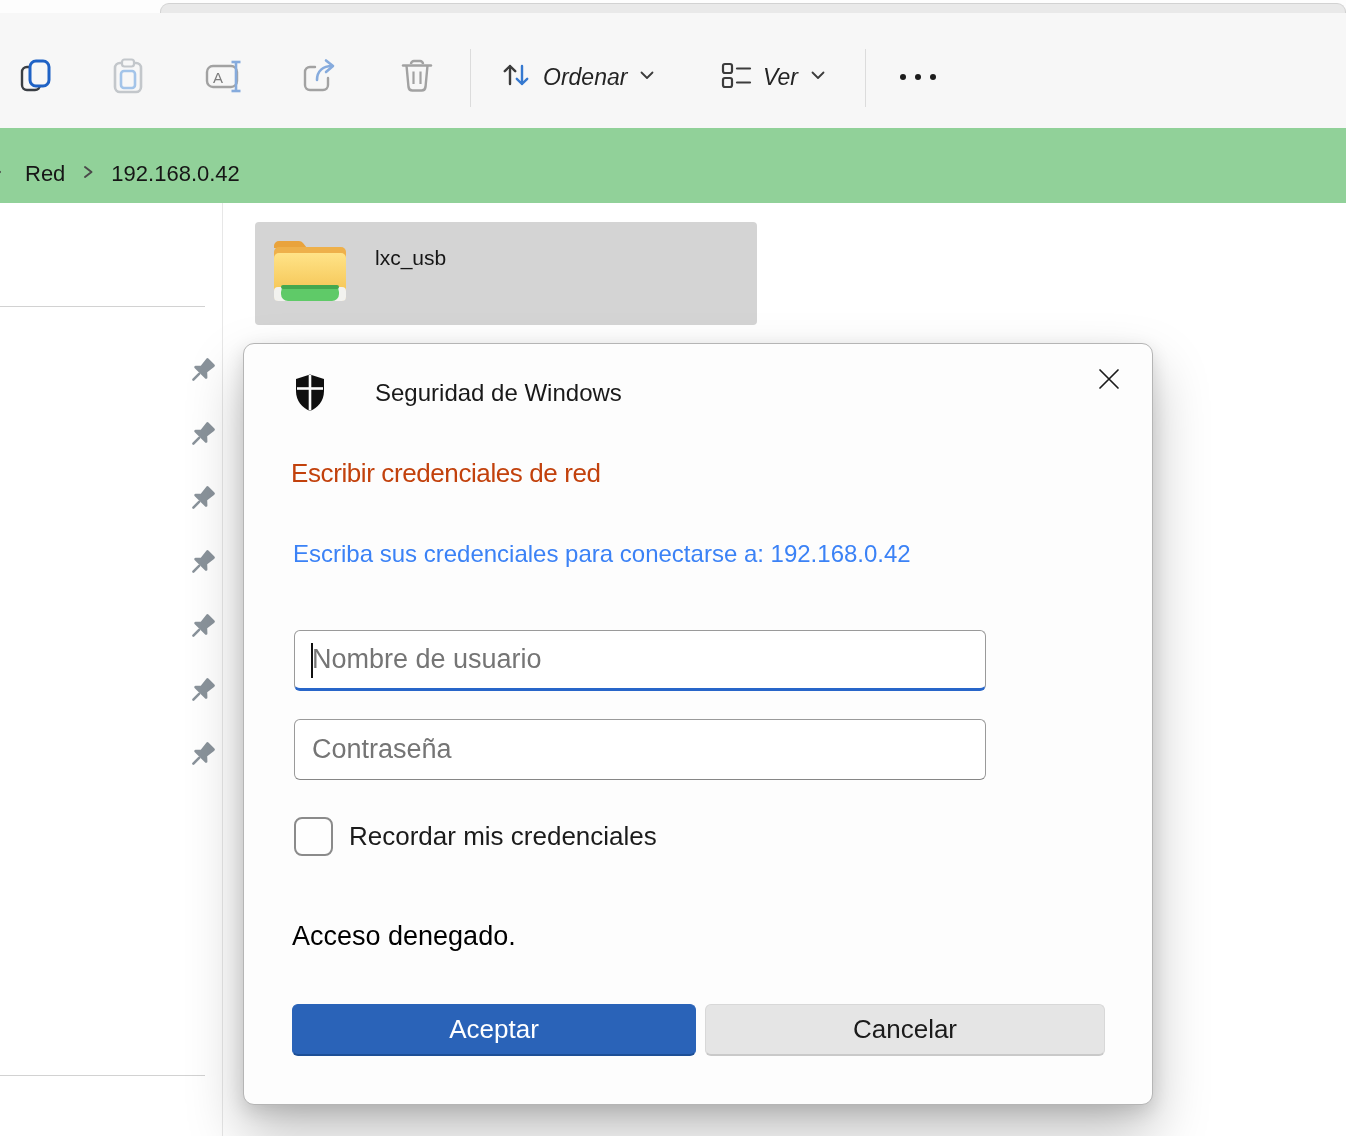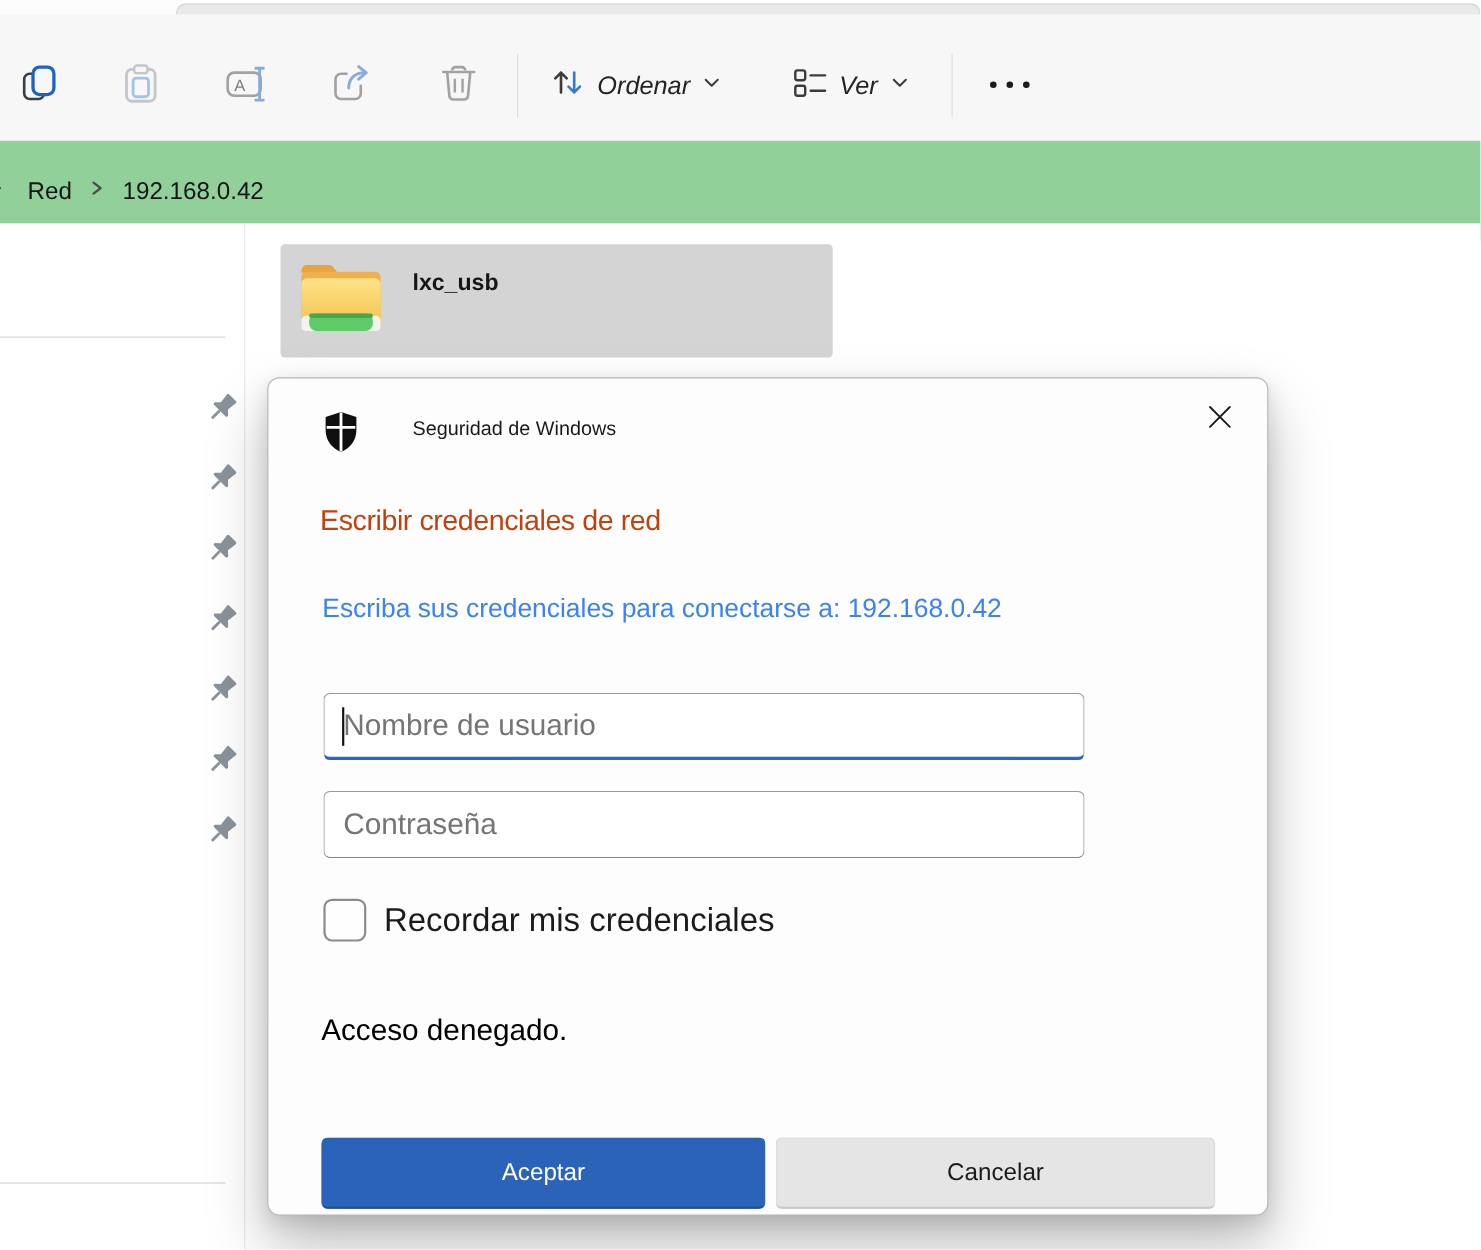--- a/index.html
+++ b/index.html
@@ -32,50 +32,50 @@
   .main { position:absolute; left:0; top:203px; width:1346px; height:933px; background:#fff; }
   .v-divider { position:absolute; left:222px; top:0; width:1px; height:933px; background:#e7e7e7; }
   .h-divider { position:absolute; left:0; width:205px; height:1px; background:#d2d2d2; }
   .pins { position:absolute; left:185px; top:151px; display:flex; flex-direction:column; }
   .pin { width:34px; height:34px; margin-bottom:30px; }
 
   
   .file-item { position:absolute; left:255px; top:19px; width:502px; height:103px;
     background:#d4d4d4; border-radius:4px; }
   .file-item .ficon { position:absolute; left:14px; top:14px; }
-  .file-item .fname { position:absolute; left:120px; top:24px; font-size:21px; color:#161616;font-weight:bold; }
+  .file-item .fname { position:absolute; left:120px; top:24px; font-size:21px; color:#161616; }
 
   
   .dialog { position:absolute; left:243px; top:140px; width:910px; height:762px;
     background:#fdfdfd; border:1px solid #b5b5b5; border-radius:11px;
     box-shadow:0 28px 55px rgba(0,0,0,.25), 0 6px 18px rgba(0,0,0,.12); }
   .dlg-shield { position:absolute; left:50px; top:29px; }
-  .dlg-apptitle { position:absolute; left:131px; top:35px; font-size:18px; color:#191919; }
+  .dlg-apptitle { position:absolute; left:131px; top:35px; font-size:24px; color:#191919; }
   .dlg-close { position:absolute; left:843px; top:14px; width:44px; height:44px;
     display:flex; align-items:center; justify-content:center; border-radius:6px; background:transparent; border:none; }
   .dlg-h1 { position:absolute; left:47px; top:114px; font-size:26px; font-weight:400;
     letter-spacing:-0.4px; color:#c2410c; }
   .dlg-sub { position:absolute; left:49px; top:196px; font-size:24px; color:#3b82f6; }
 
   .dlg-input { position:absolute; left:50px; width:692px; height:61px;
     border:1px solid #9a9a9a; border-radius:6px; background:#fff;
     font-family:"Liberation Sans", sans-serif; font-size:27px; color:#1b1b1b; padding:0 17px; outline:none; }
   .dlg-input::placeholder { color:#757575; opacity:1; }
   .in-user { top:286px; border-bottom:3px solid #1d4ed8; }
   .in-pass { top:375px; border-bottom:1px solid #868686; }
   .caret { position:absolute; left:67px; top:299px; width:2px; height:35px; background:#111; }
 
   .chk-row { position:absolute; left:50px; top:473px; display:flex; align-items:center; gap:16px; }
   .chk-box { width:39px; height:39px; border:2px solid #8b8b8b; border-radius:8px; background:#fefefe; }
-  .chk-label { font-size:30px; color:#1b1b1b; }
+  .chk-label { font-size:26px; color:#1b1b1b; }
 
   .dlg-error { position:absolute; left:48px; top:577px; font-size:27px; }
 
-  .dlg-btn { position:absolute; top:690px; height:65px; border-radius:6px; font-family:"Liberation Sans", sans-serif;
-    font-size:22px; display:flex; align-items:center; justify-content:center; cursor:default; }
+  .dlg-btn { position:absolute; top:660px; height:52px; border-radius:6px; font-family:"Liberation Sans", sans-serif;
+    font-size:26px; display:flex; align-items:center; justify-content:center; cursor:default; }
   .btn-ok { left:48px; width:404px; background:#2a63b8; border:1px solid #2a63b8;
     border-bottom:2px solid #1d4f96; color:#ffffff; }
   .btn-cancel { left:461px; width:400px; background:#e5e5e5; border:1px solid #d8d8d8;
     border-bottom:2px solid #c9c9c9; color:#1b1b1b; }
 </style>
 </head>
 <body>
 
 <div id="screen">
 

